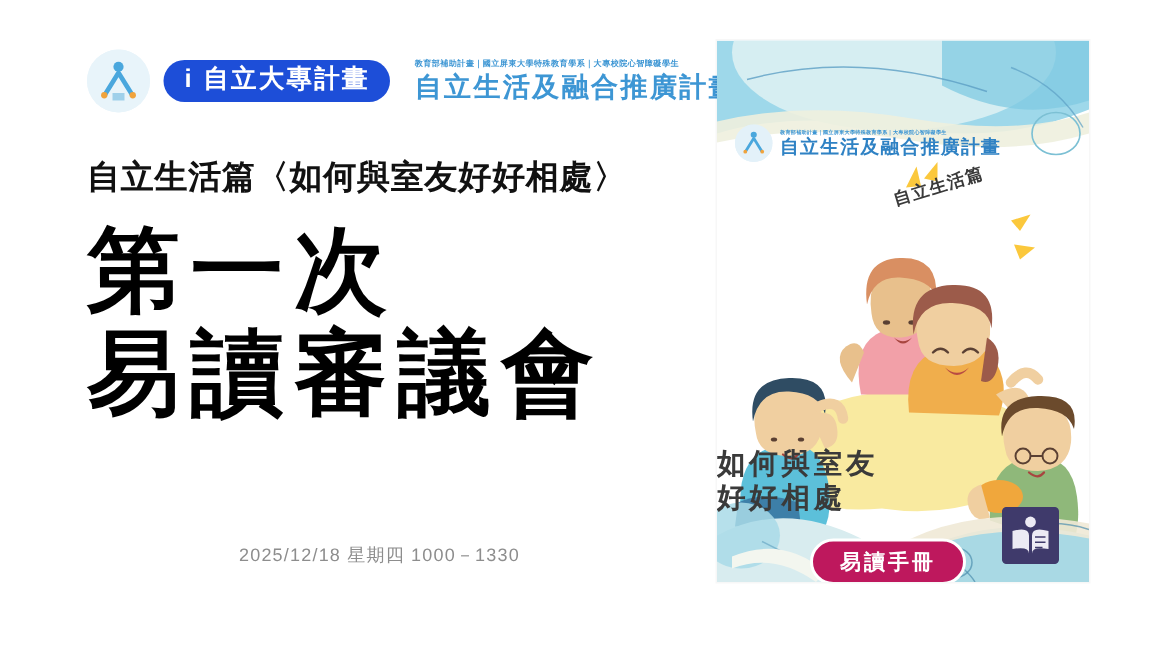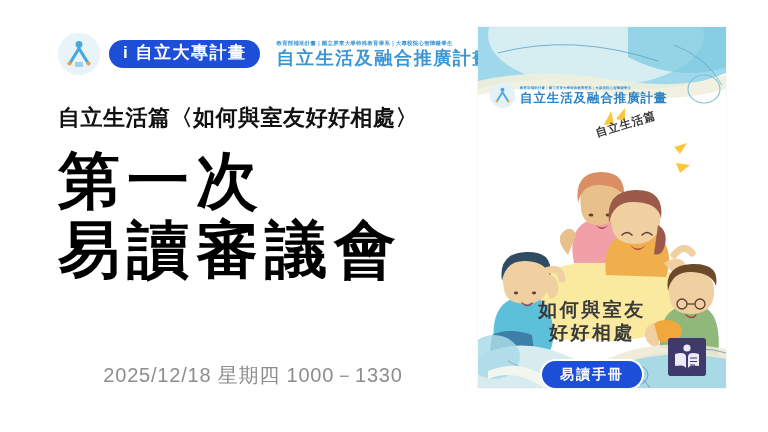--- a/index.html
+++ b/index.html
@@ -49,21 +49,21 @@
   .headline{
     position:absolute;left:58px;top:146px;width:390px;
     text-align:left;color:#000;font-weight:bold;
     font-size:62px;line-height:1.12;letter-spacing:7px;
   }
   .headline .l1{display:block;}
   .headline .l2{display:block;}
   .datetime{
     position:absolute;left:58px;top:362px;width:390px;
     text-align:center;
-    font-size:20px;color:#8d8d8d;letter-spacing:.8px;
+    font-size:12px;color:#8d8d8d;letter-spacing:.8px;
     white-space:nowrap;
   }
 
   
   .poster{
     position:absolute;left:478px;top:27px;
     width:248px;height:361px;
     background:#ffffff;
     overflow:hidden;
     box-shadow:0 0 0 1px rgba(0,0,0,.03);
@@ -79,28 +79,27 @@
   .p-main{font-size:12.5px;font-weight:bold;color:#2f82c4;letter-spacing:.9px;line-height:1;white-space:nowrap;}
 
   .p-curve{
     position:absolute;left:118px;top:99px;
     font-size:11.5px;font-weight:bold;color:#3a3a3a;
     transform:rotate(-17deg);transform-origin:left center;
     letter-spacing:1px;white-space:nowrap;
   }
   .p-blobtext{
     position:absolute;left:0;top:271px;width:228px;
-    text-align:center;
     font-size:19px;font-weight:bold;color:#3a3a3a;
     line-height:1.22;letter-spacing:2.5px;
   }
   .p-blobtext span{display:block;}
   .p-badge{
     position:absolute;left:62px;top:332px;
-    background:#1d4ed8;color:#fff;border-radius:18px;
+    background:#be185d;color:#fff;border-radius:18px;
     padding:6px 18px 7px 18px;
     font-size:14px;font-weight:bold;letter-spacing:2px;
     line-height:1;white-space:nowrap;
     border:2px solid #fff;
   }
   .p-booklogo{
     position:absolute;left:190px;top:311px;
     width:38px;height:38px;border-radius:4px;background:#3f3a6b;
   }
 </style>

